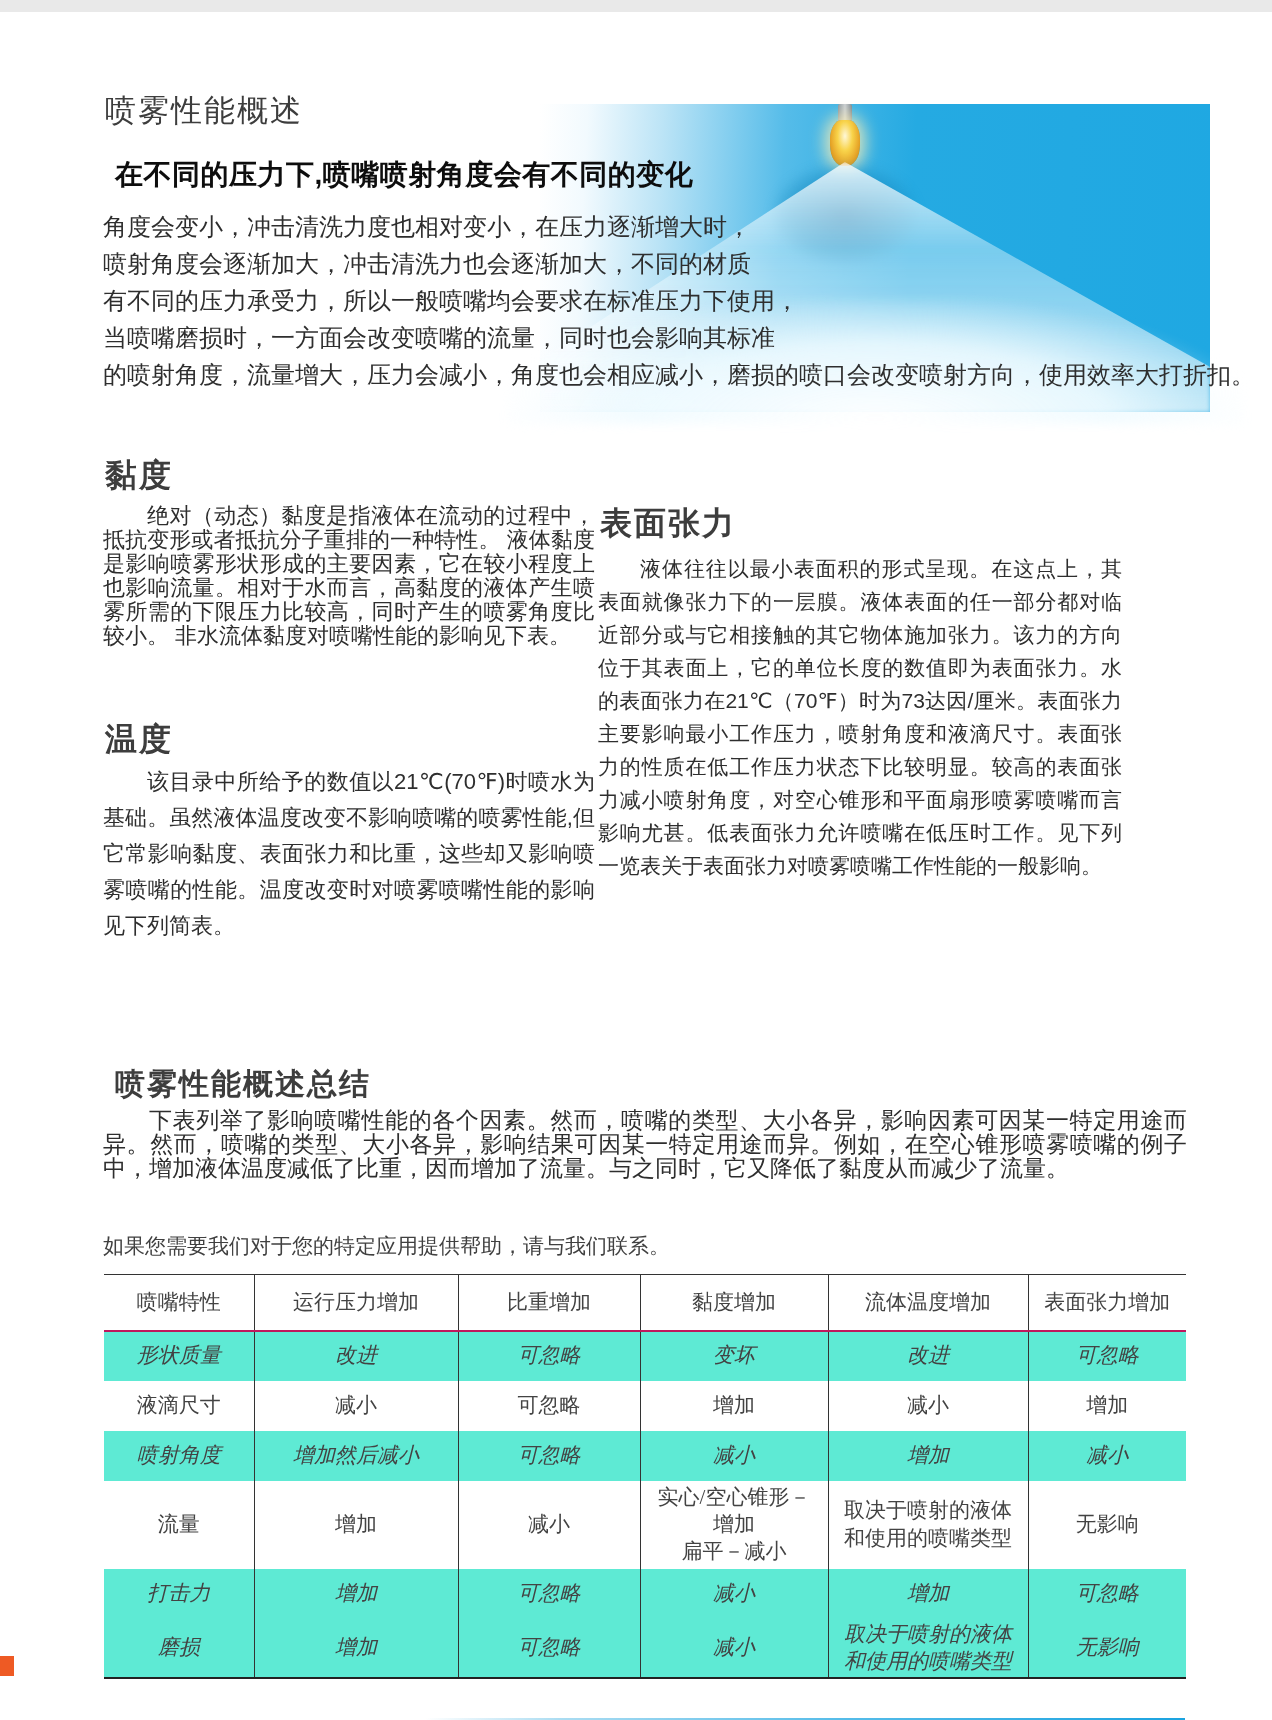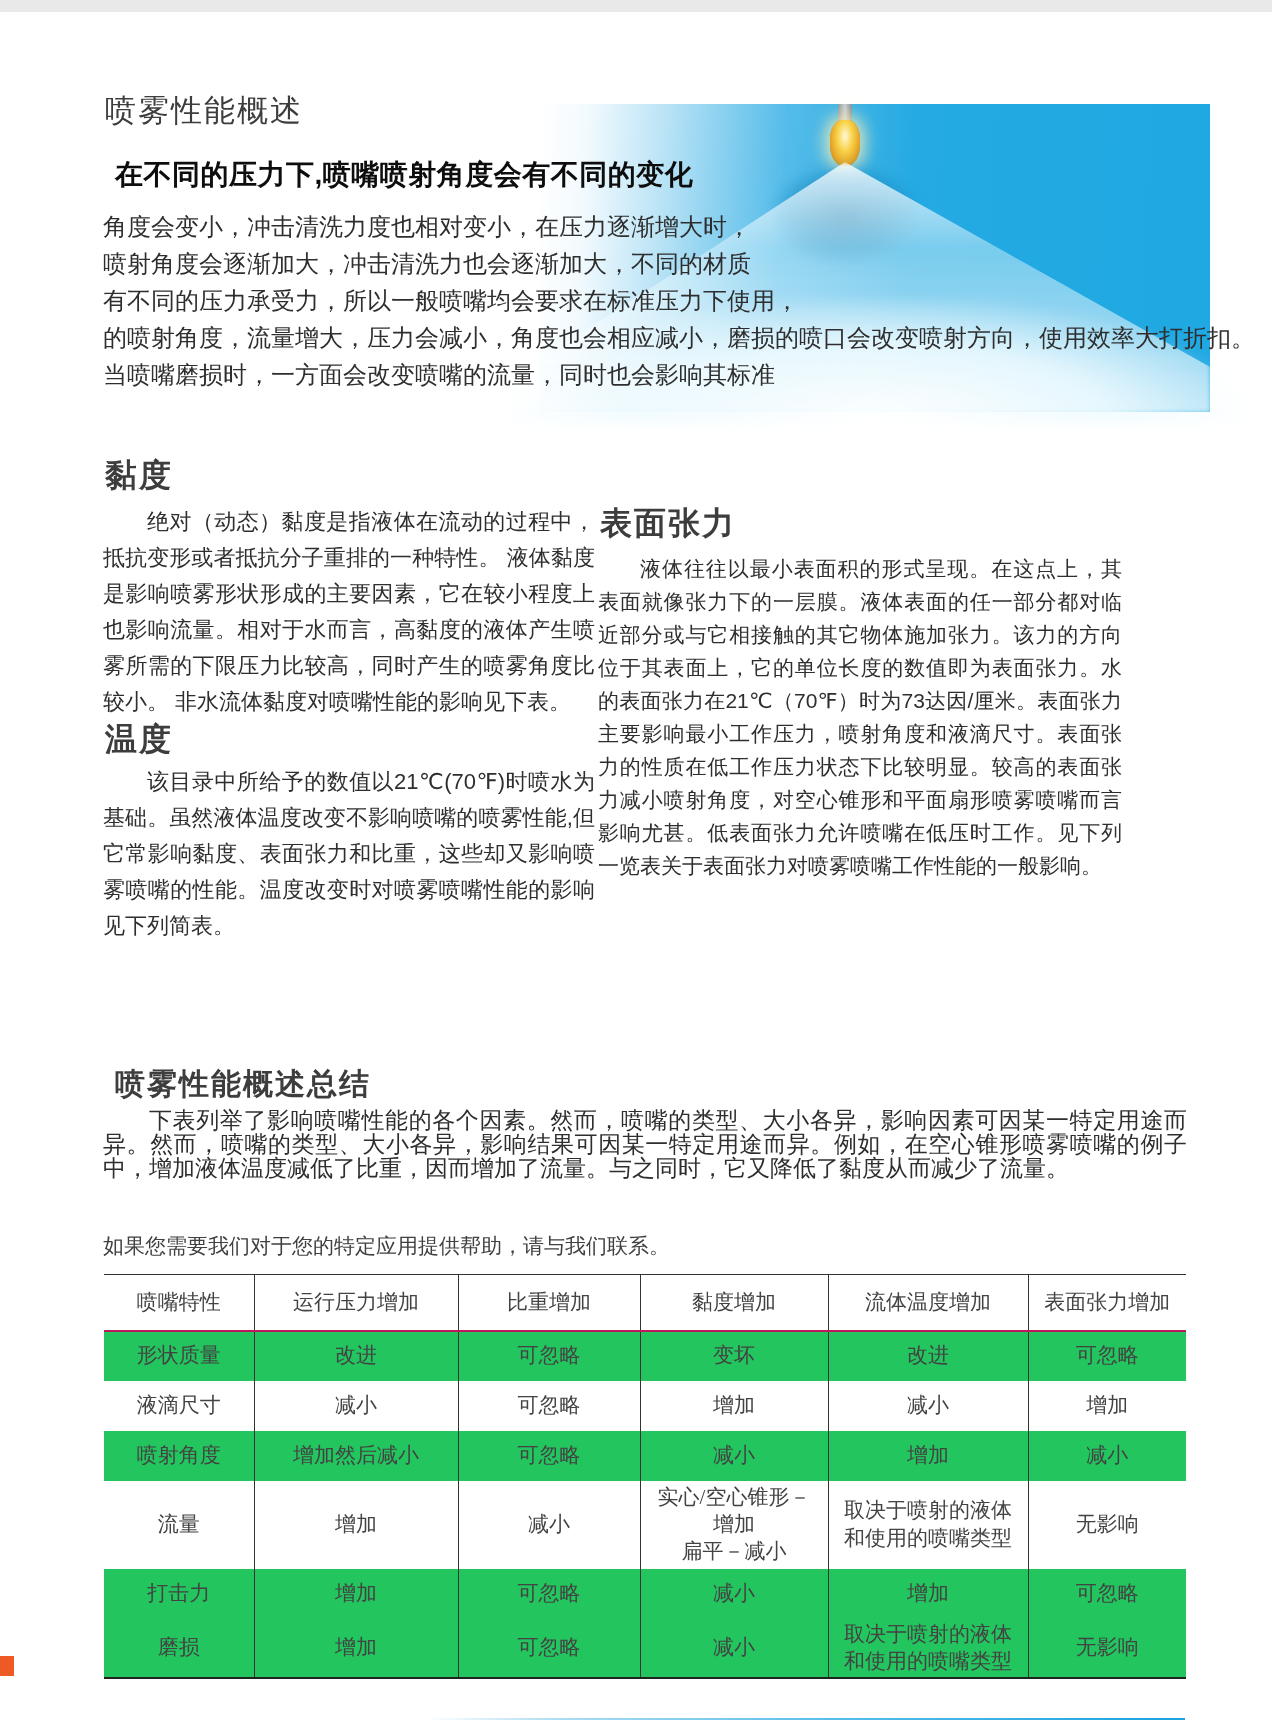--- a/index.html
+++ b/index.html
@@ -35,40 +35,40 @@
   .spray .cone { position:absolute; left:0; right:0; top:58px; bottom:0;
     clip-path:polygon(45.5% 0%, -12% 100%, 112% 100%);
     background:linear-gradient(180deg, rgba(255,255,255,.95) 0%, rgba(235,250,255,.5) 35%, rgba(255,255,255,.78) 100%);
     opacity:.85; filter:blur(2px); }
   .spray .mist { position:absolute; left:-5%; right:-5%; bottom:-12px; height:125px;
     background:radial-gradient(ellipse at 50% 100%, rgba(255,255,255,.98) 0%, rgba(240,251,255,.85) 45%, rgba(255,255,255,0) 75%);
     filter:blur(5px); }
 
   
   .viscosity-title { position:absolute; left:105px; top:442px; }
-  .viscosity-body  { position:absolute; left:103px; top:492px; width:492px; font-size:22px; line-height:36px; text-align:justify; text-indent:2em; color:#2e2e2e; }
+  .viscosity-body  { position:absolute; left:103px; top:492px; width:492px; font-size:22px; line-height:24px; text-align:justify; text-indent:2em; color:#2e2e2e; }
   .surface-title   { position:absolute; left:600px; top:490px; }
   .surface-body    { position:absolute; left:598px; top:540px; width:524px; font-size:21px; line-height:33px; text-align:justify; text-indent:2em; color:#2e2e2e; }
   .temp-title      { position:absolute; left:105px; top:706px; }
   .temp-body       { position:absolute; left:103px; top:752px; width:492px; font-size:22px; line-height:36px; text-align:justify; text-indent:2em; color:#2e2e2e; }
 
   
   .summary-title { position:absolute; left:115px; top:1052px; font-size:30px; }
   .summary-body  { position:absolute; left:103px; top:1096px; width:1084px; font-size:23px; line-height:24px; text-align:justify; text-indent:2em; color:#2e2e2e; }
   .contact-note  { position:absolute; left:103px; top:1220px; font-size:21px; color:#404040; }
 
   
   .perf-table { position:absolute; left:104px; top:1262px; width:1082px; border-collapse:collapse; table-layout:fixed;
     border-top:1px solid #333; border-bottom:2px solid #222;
     font-family:"Liberation Serif","DejaVu Serif",serif; }
   .perf-table th, .perf-table td { text-align:center; vertical-align:middle; font-weight:400;
     font-size:21px; color:#434343; white-space:pre-line; line-height:1.3; padding:2px 4px; }
   .perf-table th + th, .perf-table td + td { border-left:1px solid #333; }
   .perf-table thead tr { height:56px; border-bottom:2px solid #be185d; }
-  .perf-table tbody tr.shaded { background:#22c55e; }
+  .perf-table tbody tr.shaded { background:#5eead4;font-style:italic; }
   .r-h50 { height:50px; } .r-h88 { height:88px; } .r-h46 { height:46px; } .r-h54 { height:54px; }
 
   
   .corner-mark { position:absolute; left:0; top:1644px; width:14px; height:20px; background:#ee5a24; }
   .bottom-bar { position:absolute; left:425px; top:1706px; width:760px; height:13px;
     background:linear-gradient(90deg, rgba(185,226,245,0) 0%, #aadcf2 18%, #55bce9 55%, #1ba3e0 100%); }
 </style>
 </head>
 <body>
 
@@ -83,22 +83,22 @@
     <div class="cone"></div>
     <div class="mist"></div>
   </div>
 
   <div class="intro-headline">在不同的压力下,喷嘴喷射角度会有不同的变化</div>
 
   <div class="intro-lines">
     <div class="ln">角度会变小，冲击清洗力度也相对变小，在压力逐渐增大时，</div>
     <div class="ln">喷射角度会逐渐加大，冲击清洗力也会逐渐加大，不同的材质</div>
     <div class="ln">有不同的压力承受力，所以一般喷嘴均会要求在标准压力下使用，</div>
+    <div class="ln">当喷嘴磨损时，一方面会改变喷嘴的流量，同时也会影响其标准</div>
     <div class="ln">的喷射角度，流量增大，压力会减小，角度也会相应减小，磨损的喷口会改变喷射方向，使用效率大打折扣。</div>
-    <div class="ln">当喷嘴磨损时，一方面会改变喷嘴的流量，同时也会影响其标准</div>
   </div>
 
   <div class="viscosity-title sec-title serif">黏度</div>
   <div class="viscosity-body">绝对（动态）黏度是指液体在流动的过程中，抵抗变形或者抵抗分子重排的一种特性。 液体黏度是影响喷雾形状形成的主要因素，它在较小程度上也影响流量。相对于水而言，高黏度的液体产生喷雾所需的下限压力比较高，同时产生的喷雾角度比较小。 非水流体黏度对喷嘴性能的影响见下表。</div>
 
   <div class="surface-title sec-title serif">表面张力</div>
   <div class="surface-body">液体往往以最小表面积的形式呈现。在这点上，其表面就像张力下的一层膜。液体表面的任一部分都对临近部分或与它相接触的其它物体施加张力。该力的方向位于其表面上，它的单位长度的数值即为表面张力。水的表面张力在21℃（70℉）时为73达因/厘米。表面张力主要影响最小工作压力，喷射角度和液滴尺寸。表面张力的性质在低工作压力状态下比较明显。较高的表面张力减小喷射角度，对空心锥形和平面扇形喷雾喷嘴而言影响尤甚。低表面张力允许喷嘴在低压时工作。见下列一览表关于表面张力对喷雾喷嘴工作性能的一般影响。</div>
 
   <div class="temp-title sec-title serif">温度</div>
   <div class="temp-body">该目录中所给予的数值以21℃(70℉)时喷水为基础。虽然液体温度改变不影响喷嘴的喷雾性能,但它常影响黏度、表面张力和比重，这些却又影响喷雾喷嘴的性能。温度改变时对喷雾喷嘴性能的影响见下列简表。</div>

